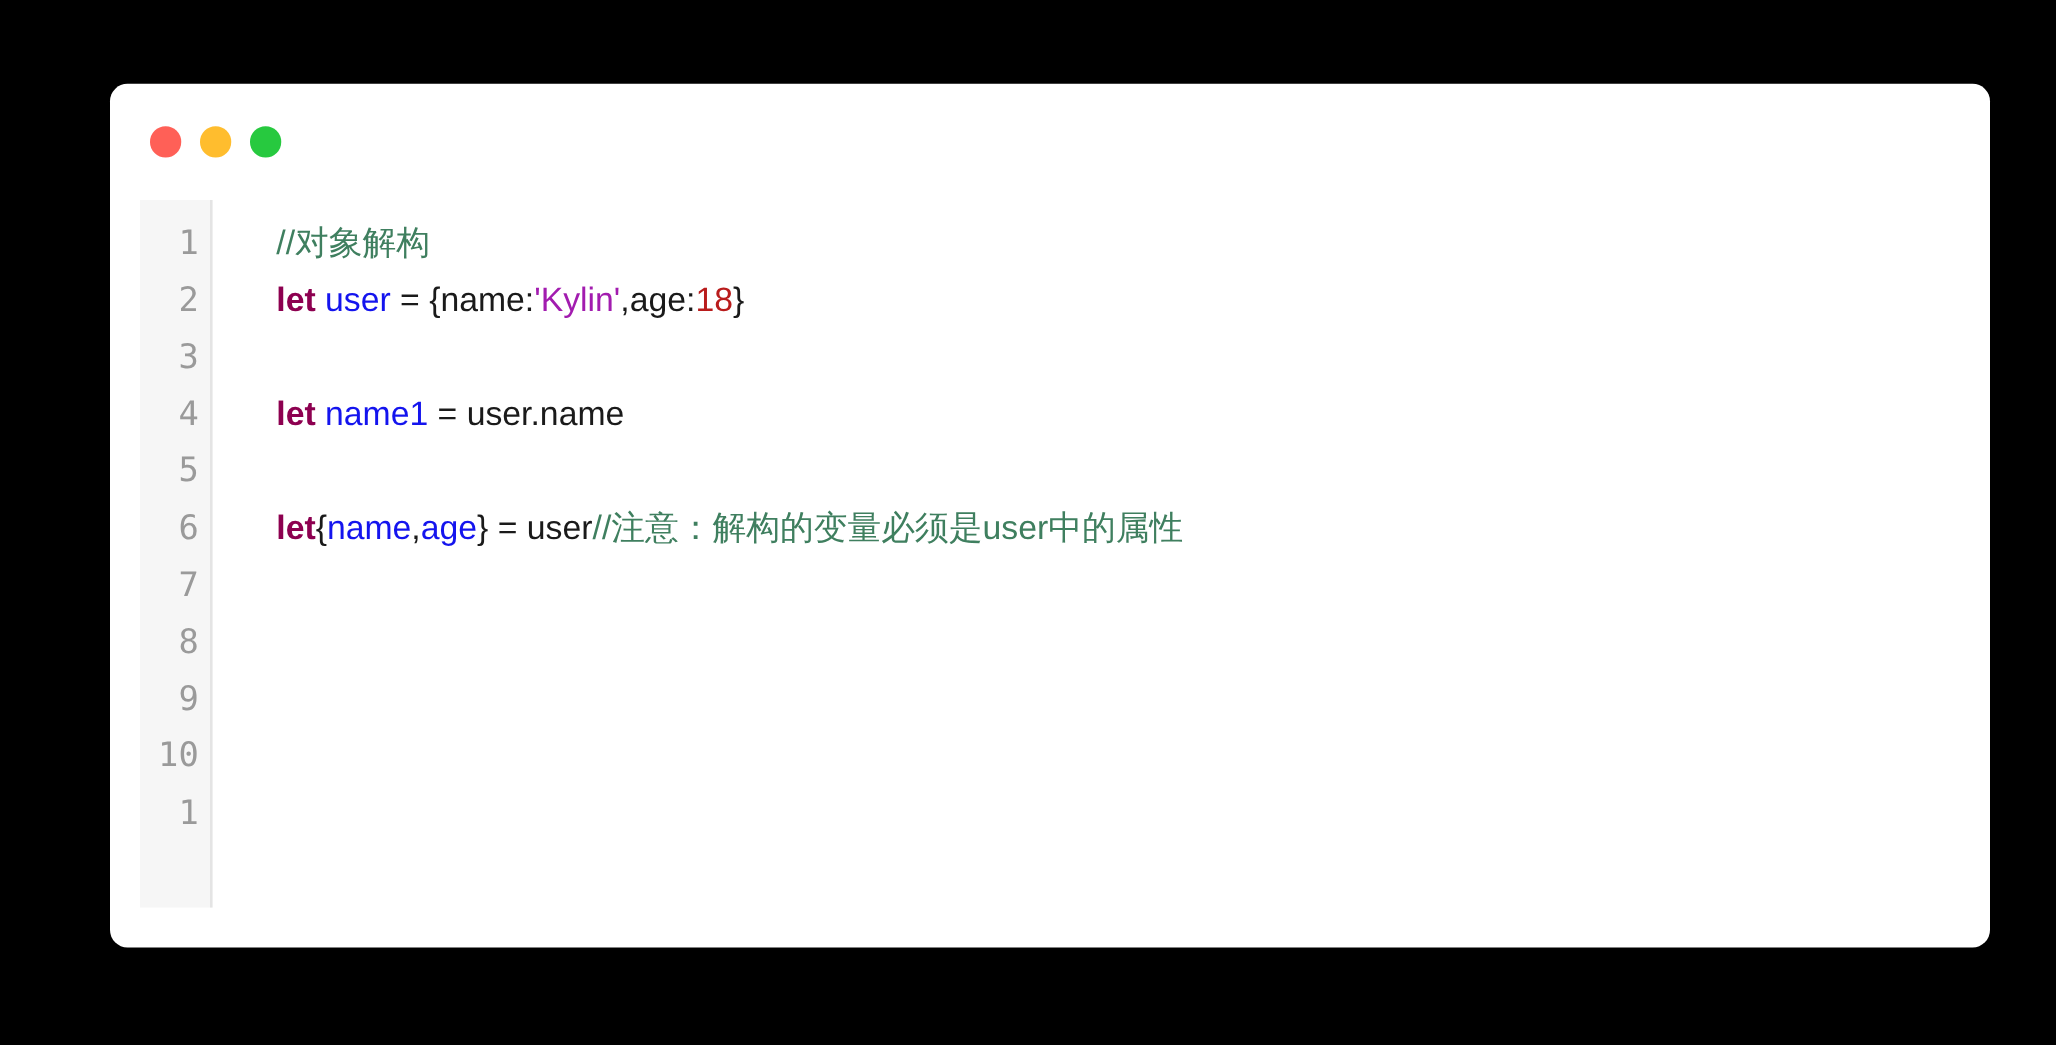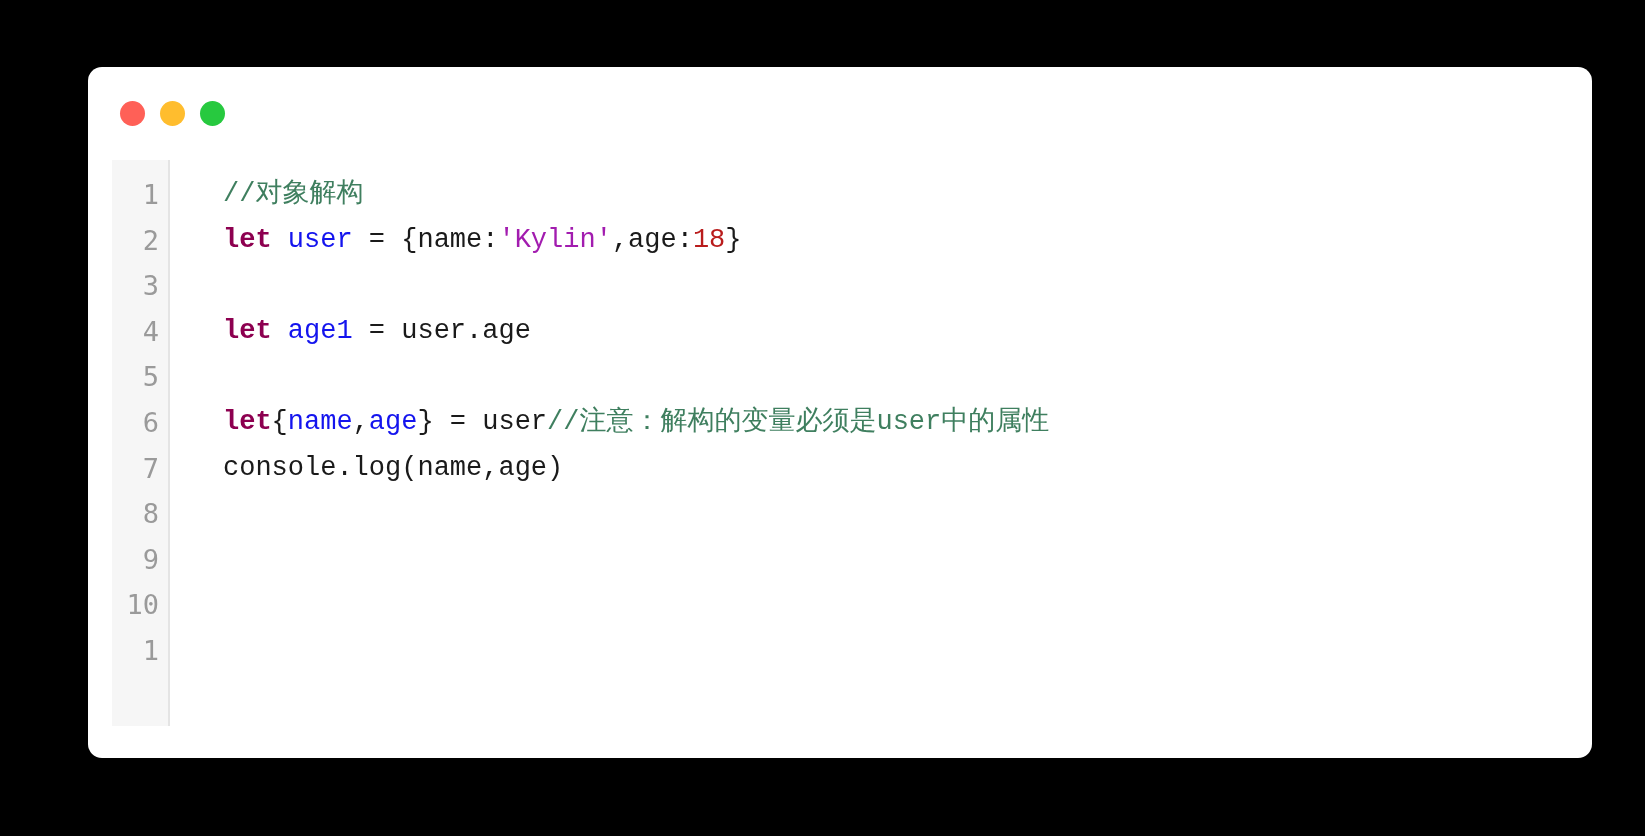--- a/index.html
+++ b/index.html
@@ -91,23 +91,24 @@
     flex: 1 1 auto;
     padding: 12px 0 0 0;
     box-sizing: border-box;
   }
   #code-lines .code-line {
     height: 45.6px;
     line-height: 45.6px;
     font-size: 27px;
     white-space: pre;
     color: #1a1a1a;
-    padding-left: 53px;
-    font-family: Liberation Mono, monospace;
+    padding-left: 28px;
+    font-family: Liberation Sans, sans-serif;
     letter-spacing: 0px;
+    margin-left: 23px;
   }
 
   
   .t-comment { color: #3f7f5f; }
   .t-keyword { color: #8d0050; font-weight: bold; }
   .t-var     { color: #1414ee; }
   .t-string  { color: #a21caf; }
   .t-number  { color: #b91c1c; }
   .t-plain   { color: #1a1a1a; }
 </style>
@@ -142,27 +143,26 @@
 
       <div id="code-lines">
 
         <div class="code-line"><span class="t-comment">//对象解构</span></div>
 
         <div class="code-line"><span class="t-keyword">let</span><span class="t-plain"> </span><span class="t-var">user</span><span class="t-plain"> = {name:</span><span class="t-string">'Kylin'</span><span class="t-plain">,age:</span><span class="t-number">18</span><span class="t-plain">}</span></div>
 
         <div class="code-line"></div>
 
 
+        <div class="code-line"><span class="t-keyword">let</span><span class="t-plain"> </span><span class="t-var">name1</span><span class="t-plain"> = user.name</span></div>
 
-        <div class="code-line"><span class="t-keyword">let</span><span class="t-plain"> </span><span class="t-var">age1</span><span class="t-plain"> = user.age</span></div>
 
 
         <div class="code-line"></div>
 
 
         <div class="code-line"><span class="t-keyword">let</span><span class="t-plain">{</span><span class="t-var">name</span><span class="t-plain">,</span><span class="t-var">age</span><span class="t-plain">}</span><span class="t-plain"> = user</span><span class="t-comment">//注意：解构的变量必须是user中的属性</span></div>
 
-        <div class="code-line"><span class="t-plain">console.log(name,age)</span></div>
 
       </div>
     </div>
   </div>
 </div>
 
 </body></html>

